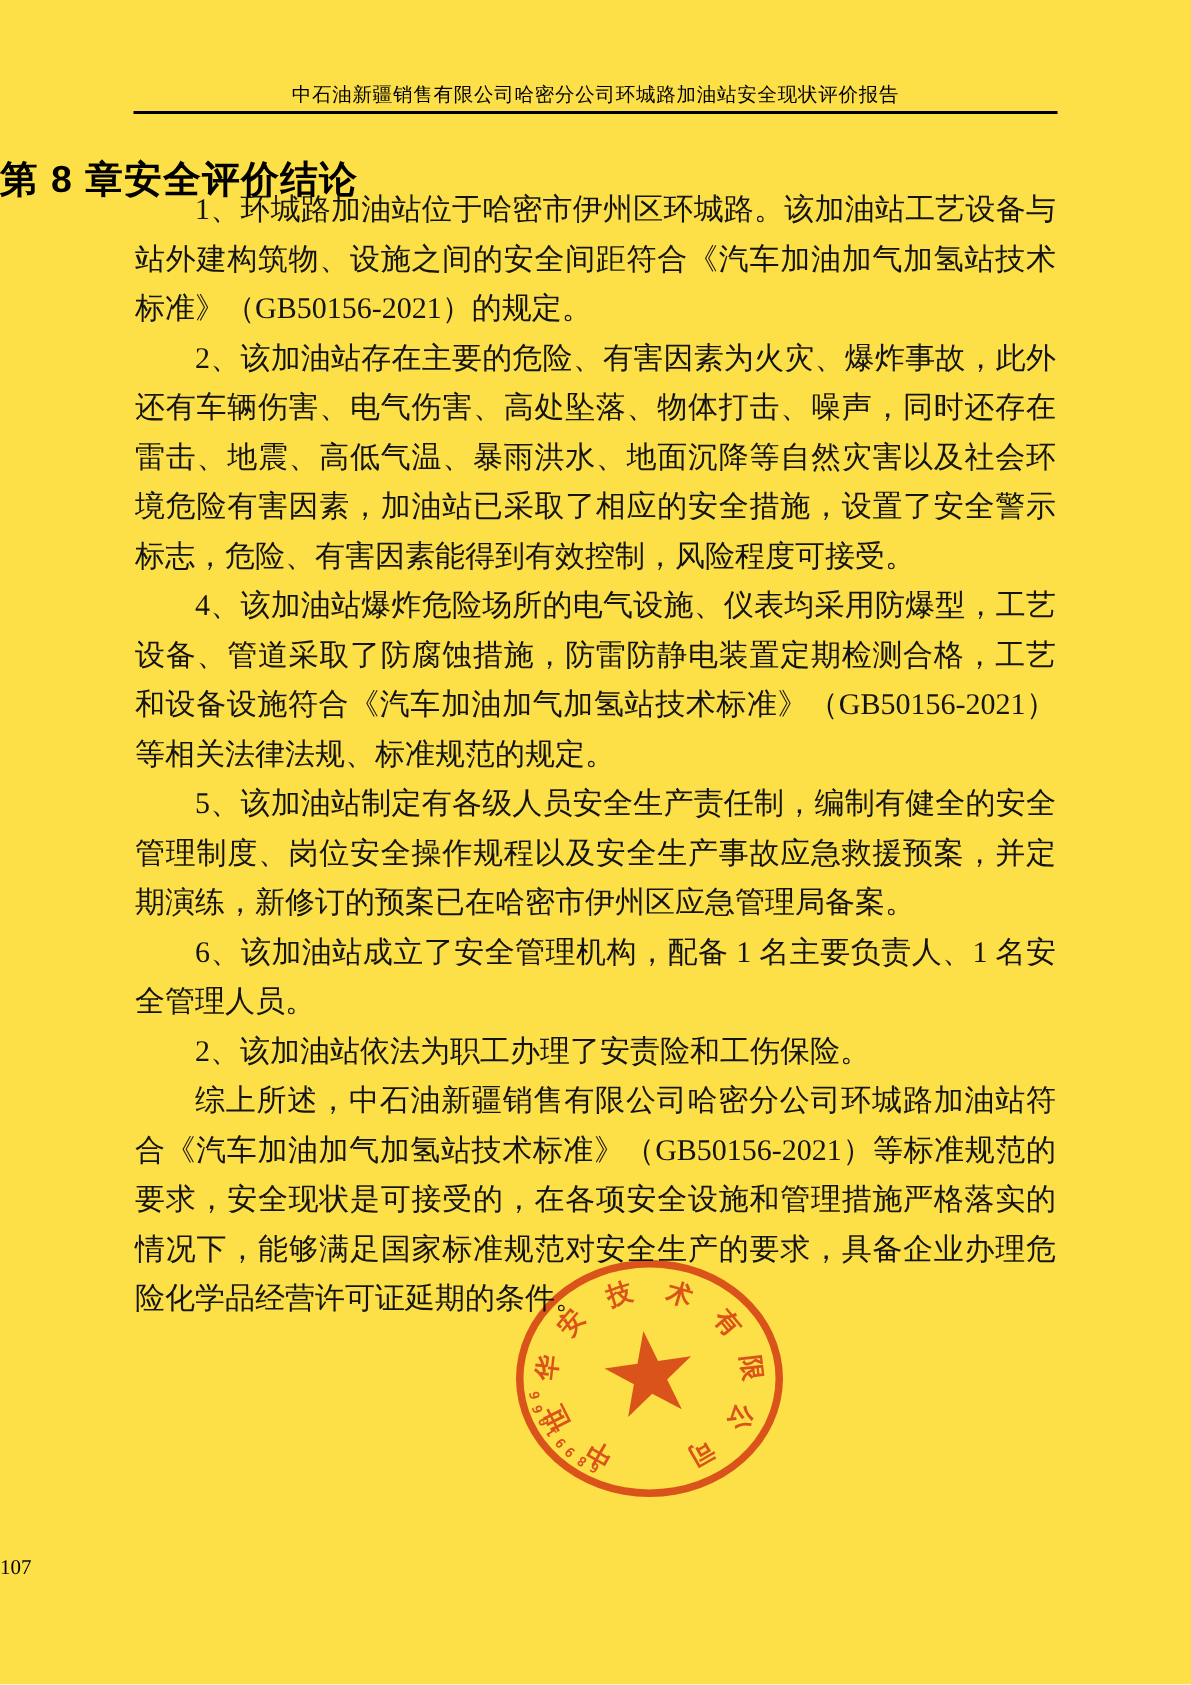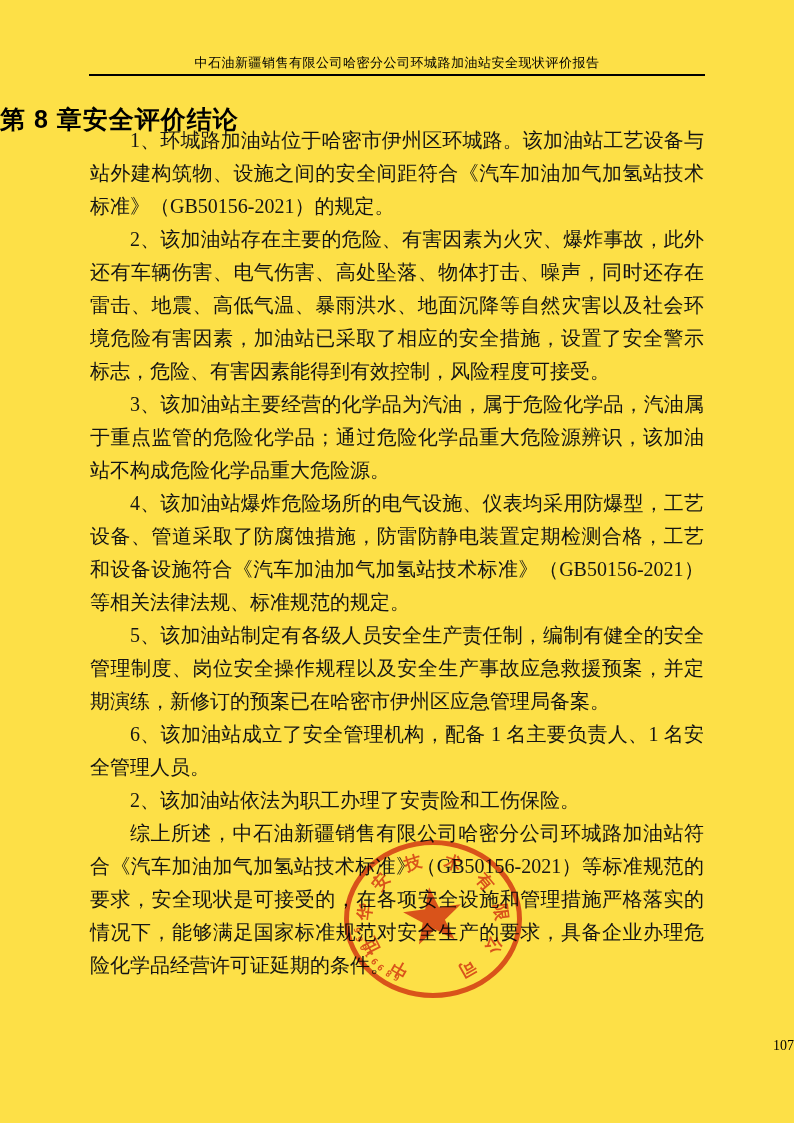--- a/index.html
+++ b/index.html
@@ -25,21 +25,21 @@
     font-family:"Liberation Sans","DejaVu Sans",sans-serif;
     letter-spacing:1px;
   }
   .body-text{
     position:absolute;top:124px;left:90px;width:614px;
     font-size:20px;line-height:33px;text-align:justify;color:#141414;
   }
   .body-text p{margin:0;text-indent:2em;}
   .page-number{
     position:absolute;top:1038px;left:0;width:794px;
-    text-align:right;font-size:14px;color:#000;
+    text-align:left;font-size:14px;color:#000;
   }
   
   .stamp{
     position:absolute;left:344px;top:840px;width:178px;height:158px;
     opacity:.85;mix-blend-mode:multiply;pointer-events:none;
   }
   .stamp-ring{
     position:absolute;left:0;top:0;right:0;bottom:0;
     border:5px solid currentColor;border-radius:50%;
   }
@@ -65,21 +65,20 @@
 <div class="page">
 
   <div class="header-title">中石油新疆销售有限公司哈密分公司环城路加油站安全现状评价报告</div>
   <div class="header-rule"></div>
 
   <h1 class="chapter-title">第 8 章安全评价结论</h1>
 
   <div class="body-text">
     <p>1、环城路加油站位于哈密市伊州区环城路。该加油站工艺设备与站外建构筑物、设施之间的安全间距符合《汽车加油加气加氢站技术标准》（GB50156-2021）的规定。</p>
     <p>2、该加油站存在主要的危险、有害因素为火灾、爆炸事故，此外还有车辆伤害、电气伤害、高处坠落、物体打击、噪声，同时还存在雷击、地震、高低气温、暴雨洪水、地面沉降等自然灾害以及社会环境危险有害因素，加油站已采取了相应的安全措施，设置了安全警示标志，危险、有害因素能得到有效控制，风险程度可接受。</p>
-    <p>3、该加油站主要经营的化学品为汽油，属于危险化学品，汽油属于重点监管的危险化学品；通过危险化学品重大危险源辨识，该加油站不构成危险化学品重大危险源。</p>
     <p>4、该加油站爆炸危险场所的电气设施、仪表均采用防爆型，工艺设备、管道采取了防腐蚀措施，防雷防静电装置定期检测合格，工艺和设备设施符合《汽车加油加气加氢站技术标准》（GB50156-2021）等相关法律法规、标准规范的规定。</p>
     <p>5、该加油站制定有各级人员安全生产责任制，编制有健全的安全管理制度、岗位安全操作规程以及安全生产事故应急救援预案，并定期演练，新修订的预案已在哈密市伊州区应急管理局备案。</p>
     <p>6、该加油站成立了安全管理机构，配备 1 名主要负责人、1 名安全管理人员。</p>
     <p>2、该加油站依法为职工办理了安责险和工伤保险。</p>
     <p>综上所述，中石油新疆销售有限公司哈密分公司环城路加油站符合《汽车加油加气加氢站技术标准》（GB50156-2021）等标准规范的要求，安全现状是可接受的，在各项安全设施和管理措施严格落实的情况下，能够满足国家标准规范对安全生产的要求，具备企业办理危险化学品经营许可证延期的条件。</p>
   </div>
 
   <div class="stamp" style="color: rgb(213, 66, 62);">
     <div class="stamp-ring"></div>
     <div class="stamp-star">★</div>

